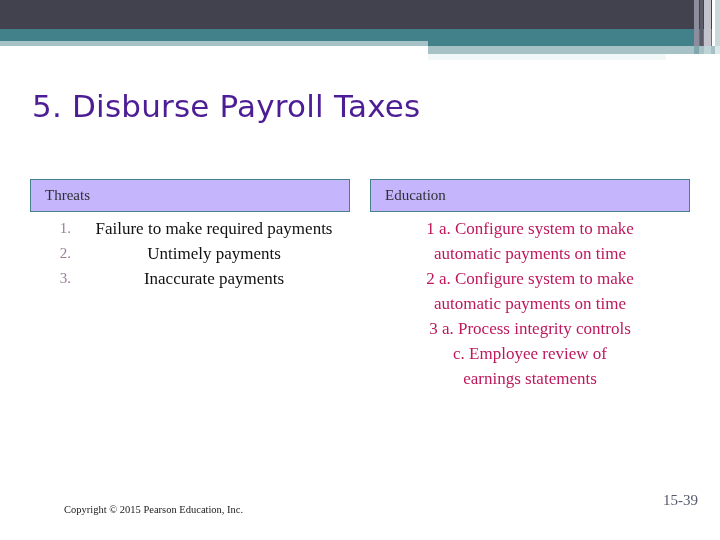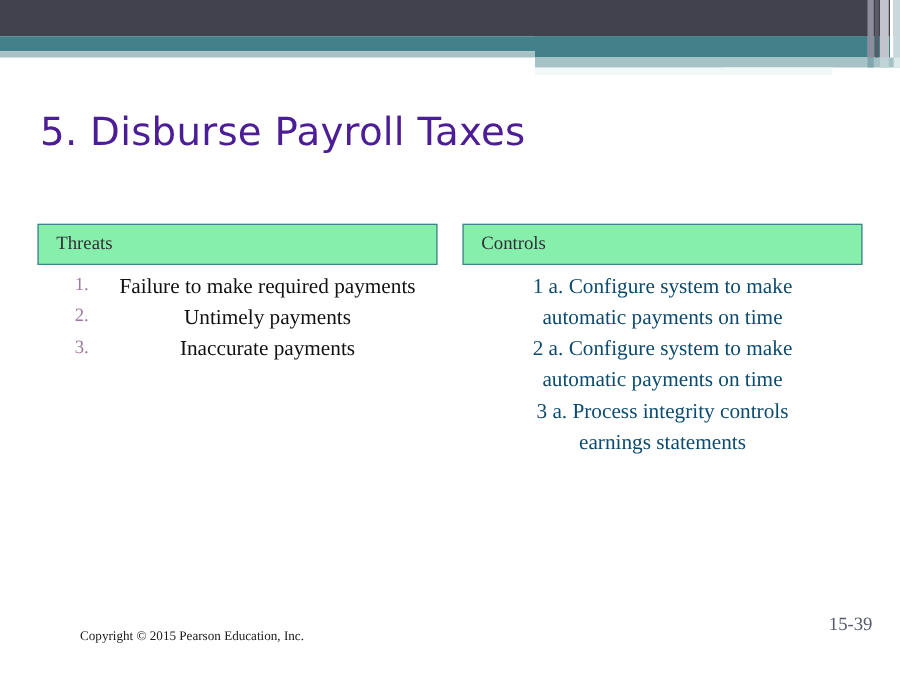--- a/index.html
+++ b/index.html
@@ -115,21 +115,21 @@
     position: absolute;
     left: 0;
     top: 0;
     width: 720px;
     height: 540px;
   }
   .col-header {
     position: absolute;
     top: 179px;
     height: 33px;
-    background: #86efac;
+    background: #c4b5fd;
     border: 1px solid #43818b;
     box-sizing: border-box;
     display: flex;
     align-items: center;
     font-family: "Liberation Serif", serif;
     font-size: 15px;
     color: #2f3033;
     padding-left: 14px;
   }
   #threats-header { left: 30px; width: 320px; }
@@ -170,21 +170,21 @@
     left: -31px;
     width: 24px;
     text-align: right;
     color: #9a7d99;
     font-size: 15px;
   }
 
   .control-line {
     font-size: 17px;
     line-height: 25px;
-    color: #0c4a6e;
+    color: #be185d;
     white-space: nowrap;
   }
 
   
   #slide-footer {
     position: absolute;
     left: 0;
     top: 492px;
     width: 720px;
     height: 30px;
@@ -233,21 +233,21 @@
 
 <div id="slide-title">5. Disburse Payroll Taxes</div>
 
 <div id="threats-controls-table">
 
   <div id="threats-header" class="col-header">
     <span>Threats</span>
   </div>
 
   <div id="controls-header" class="col-header">
-    <span>Controls</span>
+    <span>Education</span>
   </div>
 
   <div id="threats-body" class="col-body">
     <ol class="threat-list">
       <li>
         <span>Failure to make required payments</span>
       </li>
       <li>
         <span>Untimely payments</span>
       </li>
@@ -256,20 +256,21 @@
       </li>
     </ol>
   </div>
 
   <div id="controls-body" class="col-body">
     <div class="control-line">1 a. Configure system to make</div>
     <div class="control-line">automatic payments on time</div>
     <div class="control-line">2 a. Configure system to make</div>
     <div class="control-line">automatic payments on time</div>
     <div class="control-line">3 a. Process integrity controls</div>
+    <div class="control-line">c.  Employee review of</div>
     <div class="control-line">earnings statements</div>
   </div>
 </div>
 
 <div id="slide-footer">
   <div id="copyright-text">Copyright © 2015 Pearson Education, Inc.</div>
   <div id="page-number">15-39</div>
 </div>
 
 </body></html>

